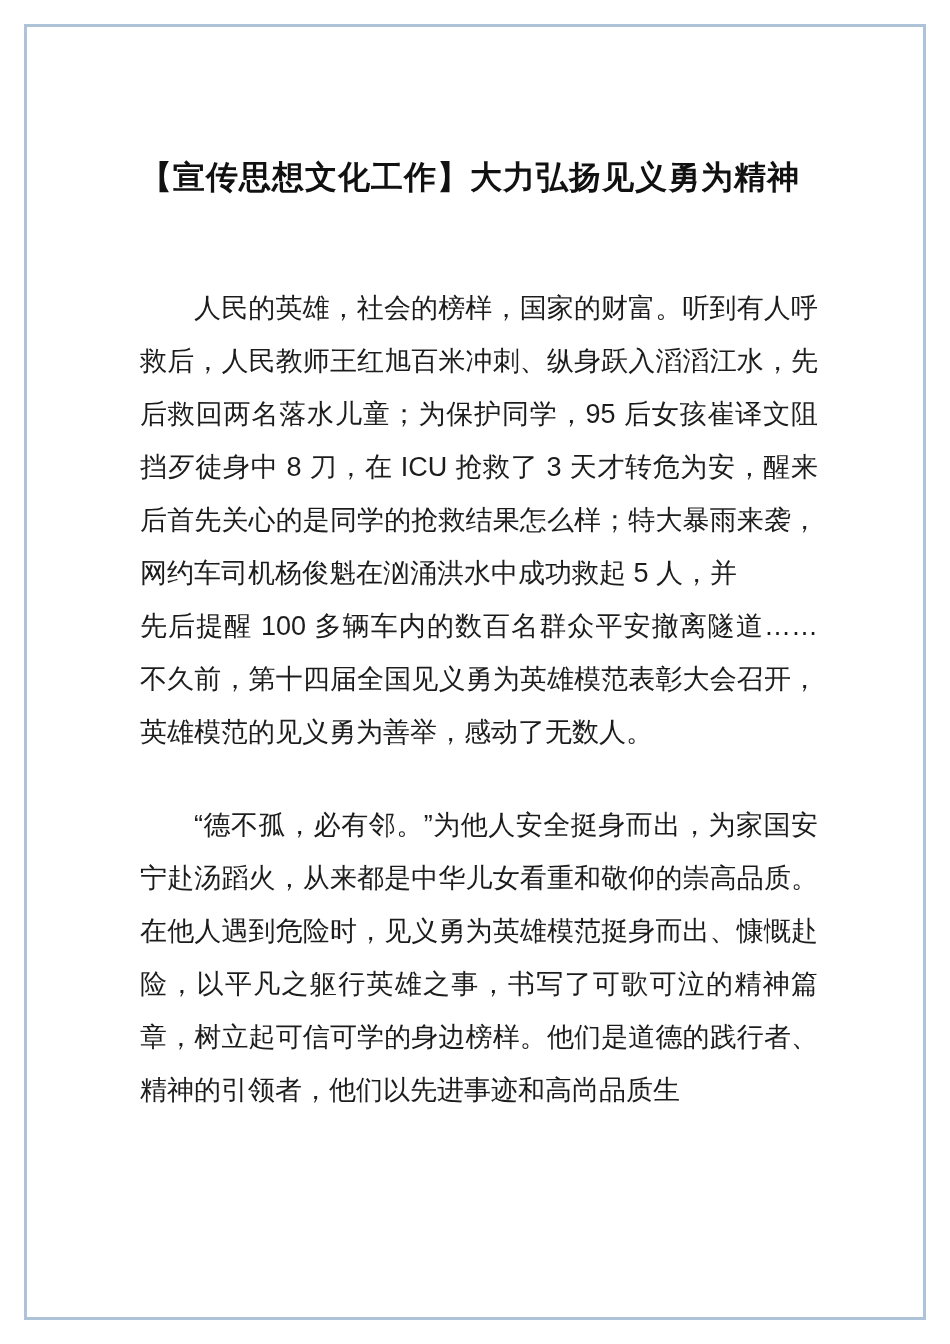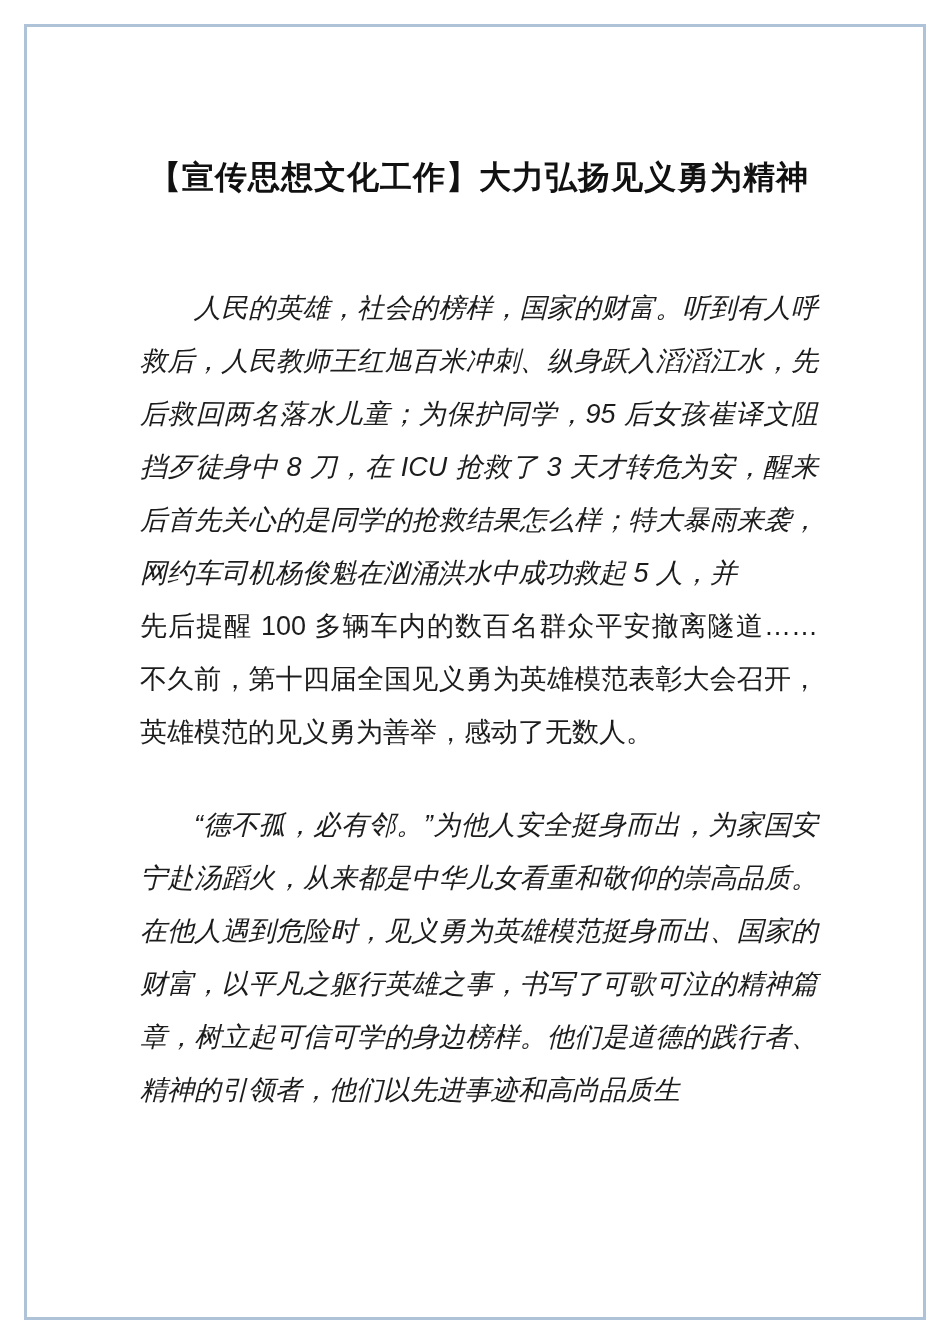--- a/index.html
+++ b/index.html
@@ -30,40 +30,40 @@
     top: 148px;
     left: 140px;
     width: 678px;
     color: #1c1c1c;
   }
   .title {
     margin: 0 0 76px 0;
     font-size: 32px;
     font-weight: 700;
     color: #111111;
-    text-align: center;
+    text-align: left;
     line-height: 58px;
     letter-spacing: 1px;
   }
   .para {
     margin: 0;
     font-size: 27px;
     line-height: 53px;
     text-align: justify;
     text-justify: inter-ideograph;
     word-break: break-all;
     color: #1c1c1c;
   }
-  .indent { text-indent: 2em; font-style: italic; }
+  .indent { text-indent: 2em; }
   .para-gap { margin-top: 40px; }
 </style>
 </head>
 <body>
 
 <div class="page">
   <div class="border-frame"></div>
   <div class="content">
     <h1 class="title">【宣传思想文化工作】大力弘扬见义勇为精神</h1>
     <p class="para indent">人民的英雄，社会的榜样，国家的财富。听到有人呼救后，人民教师王红旭百米冲刺、纵身跃入滔滔江水，先后救回两名落水儿童；为保护同学，95 后女孩崔译文阻挡歹徒身中 8 刀，在 ICU 抢救了 3 天才转危为安，醒来后首先关心的是同学的抢救结果怎么样；特大暴雨来袭，网约车司机杨俊魁在汹涌洪水中成功救起 5 人，并</p>
     <p class="para">先后提醒 100 多辆车内的数百名群众平安撤离隧道……不久前，第十四届全国见义勇为英雄模范表彰大会召开，英雄模范的见义勇为善举，感动了无数人。</p>
-    <p class="para indent para-gap">“德不孤，必有邻。”为他人安全挺身而出，为家国安宁赴汤蹈火，从来都是中华儿女看重和敬仰的崇高品质。在他人遇到危险时，见义勇为英雄模范挺身而出、国家的财富，以平凡之躯行英雄之事，书写了可歌可泣的精神篇章，树立起可信可学的身边榜样。他们是道德的践行者、精神的引领者，他们以先进事迹和高尚品质生</p>
+    <p class="para indent para-gap">“德不孤，必有邻。”为他人安全挺身而出，为家国安宁赴汤蹈火，从来都是中华儿女看重和敬仰的崇高品质。在他人遇到危险时，见义勇为英雄模范挺身而出、慷慨赴险，以平凡之躯行英雄之事，书写了可歌可泣的精神篇章，树立起可信可学的身边榜样。他们是道德的践行者、精神的引领者，他们以先进事迹和高尚品质生</p>
   </div>
 </div>
 
 </body></html>

